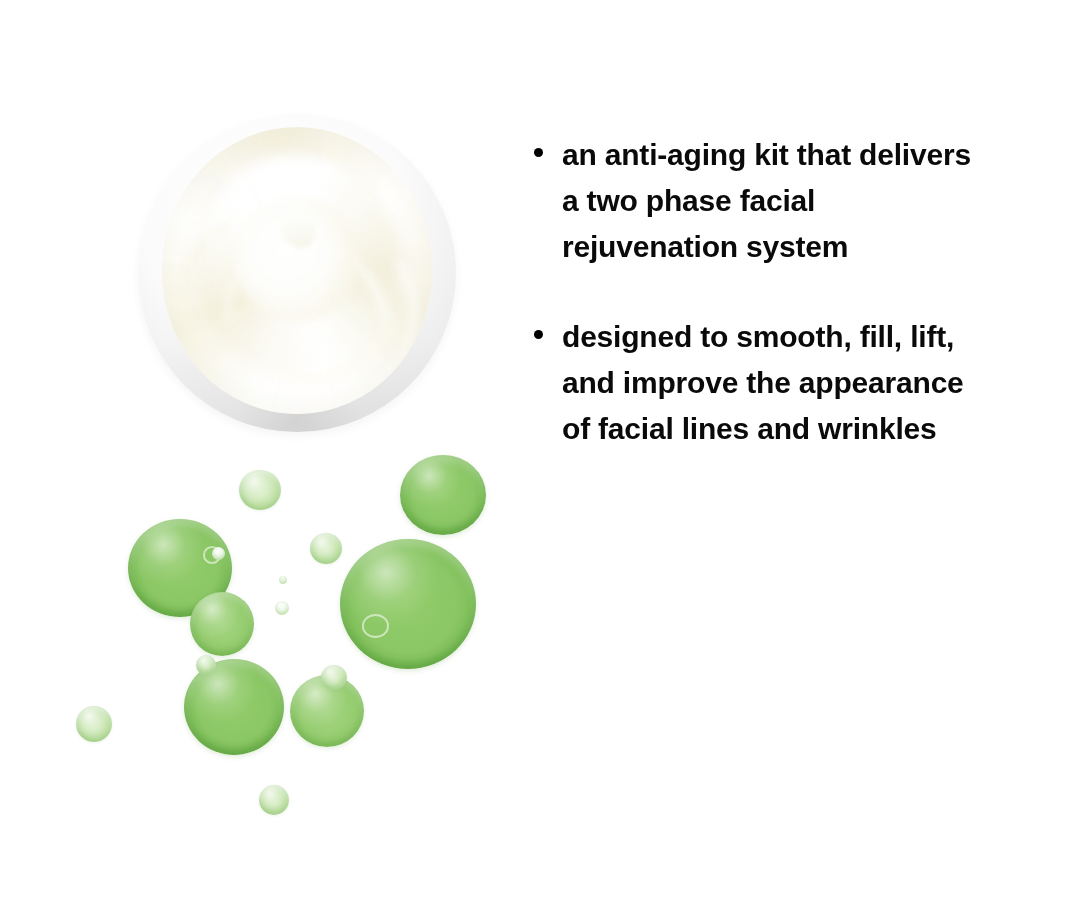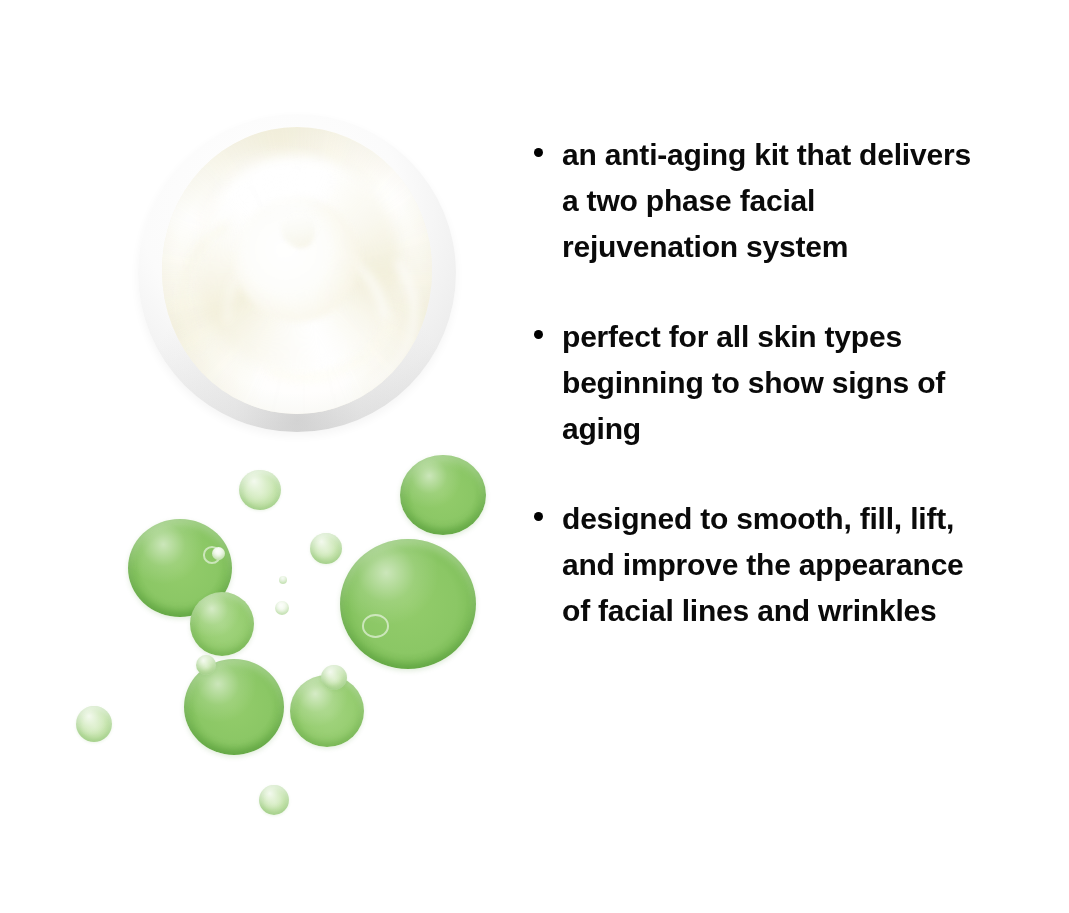--- a/index.html
+++ b/index.html
@@ -280,26 +280,20 @@
 
   <div id="features">
 
     <div class="feature">
       <span class="bullet-dot"></span>
       <span class="feature-text">an anti-aging kit that delivers
 a two phase facial
 rejuvenation system</span>
     </div>
 
-    <div class="feature">
-      <span class="bullet-dot"></span>
-      <span class="feature-text">perfect for all skin types
-beginning to show signs of
-aging</span>
-    </div>
 
     <div class="feature">
       <span class="bullet-dot"></span>
       <span class="feature-text">designed to smooth, fill, lift,
 and improve the appearance
 of facial lines and wrinkles</span>
     </div>
 
 
   </div>

